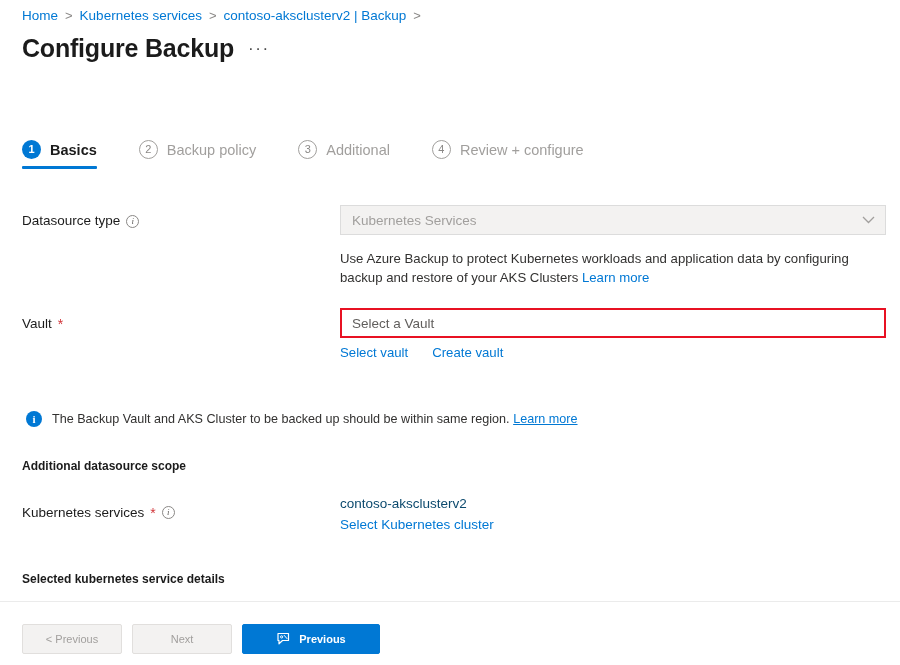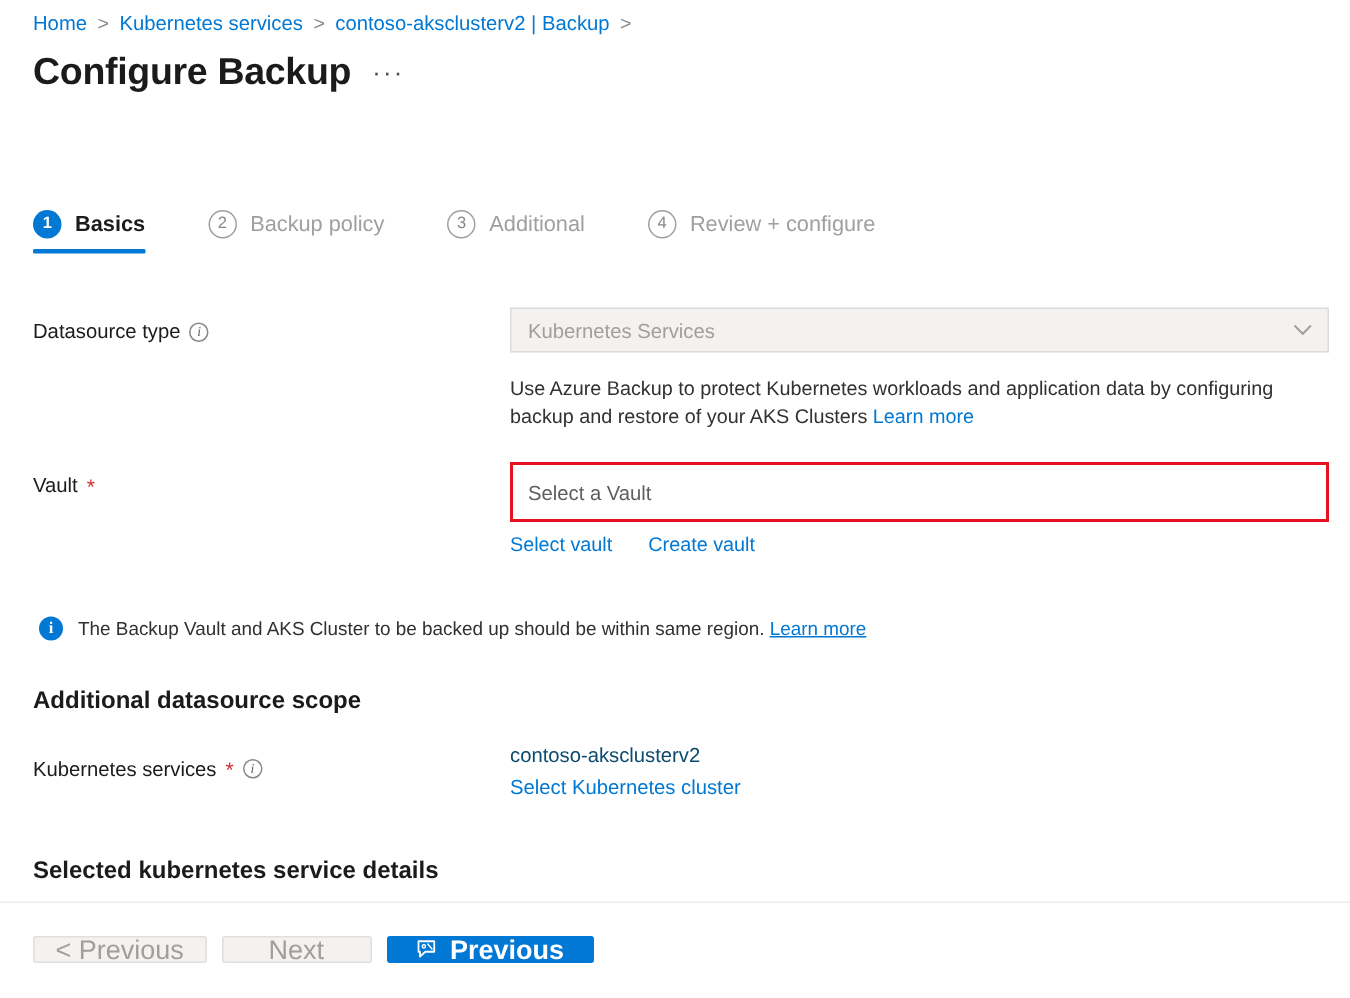--- a/index.html
+++ b/index.html
@@ -92,21 +92,21 @@
   .chev { color: #a19f9d; font-size: 12px; line-height: 1; }
 
   .help-text {
     width: 548px; margin-top: 14px;
     font-size: 13.2px; line-height: 19px; color: #323130;
   }
   .link { color: #0078d4; cursor: pointer; }
   .link-underline { color: #0078d4; text-decoration: underline; cursor: pointer; }
 
   .text-input-error {
-    width: 546px; height: 40px;
+    width: 546px; height: 30px;
     background: #fff; border: 2px solid #e81123;
     display: flex; align-items: center;
     padding: 0 10px;
     font-size: 13.5px; color: #605e5c;
   }
   .sub-links { margin-top: 7px; display: flex; gap: 24px; font-size: 13.2px; }
 
   
   .info-banner {
     position: absolute; left: 26px; top: 411px;
@@ -117,41 +117,41 @@
     width: 16px; height: 16px; border-radius: 50%;
     background: #0078d4; color: #fff;
     display: flex; align-items: center; justify-content: center;
     font-size: 11px; font-weight: bold;
     font-family: "Liberation Serif", serif; line-height: 1; flex: 0 0 auto;
   }
 
   
   .section-head {
     position: absolute; left: 22px;
-    font-size: 16px; font-weight: bold; color: #1b1b1b;
+    font-size: 12px; font-weight: bold; color: #1b1b1b;
   }
   #scope-head { top: 459px; }
   #details-head { top: 572px; }
 
   .scope-row { position: absolute; left: 22px; top: 493px; display: flex; width: 862px; }
   .scope-value { font-size: 13.5px; color: #0c4a6e; line-height: 21px; }
   .scope-link { font-size: 13.5px; margin-top: 3px; }
 
   
   .footer-divider {
     position: absolute; left: 0; top: 601px; width: 900px; height: 1px;
     background: #ebebeb;
   }
   .footer {
     position: absolute; left: 22px; top: 624px;
     display: flex; align-items: center; gap: 10px;
   }
   .btn {
-    height: 18px; min-width: 100px;
-    font-size: 18px; font-family: "Liberation Sans", sans-serif;
+    height: 30px; min-width: 100px;
+    font-size: 11px; font-family: "Liberation Sans", sans-serif;
     display: inline-flex; align-items: center; justify-content: center;
     border-radius: 2px; cursor: pointer; padding: 0 14px;
   }
   .btn-disabled {
     background: #f3f2f1; border: 1px solid #e1dfdd; color: #a19f9d;
     cursor: default;
   }
   .btn-primary {
     background: #0078d4; border: 1px solid #0078d4; color: #fff;
     font-weight: bold; gap: 8px; min-width: 138px;

